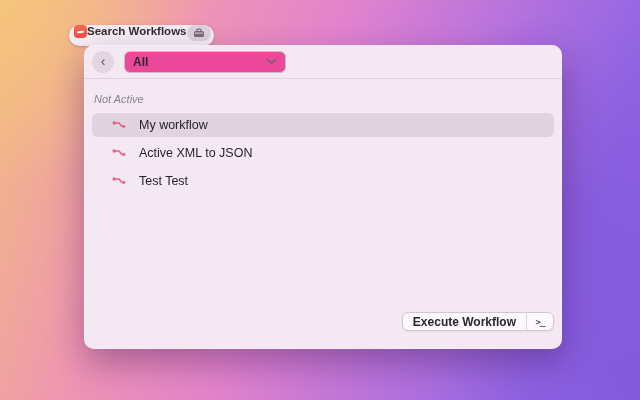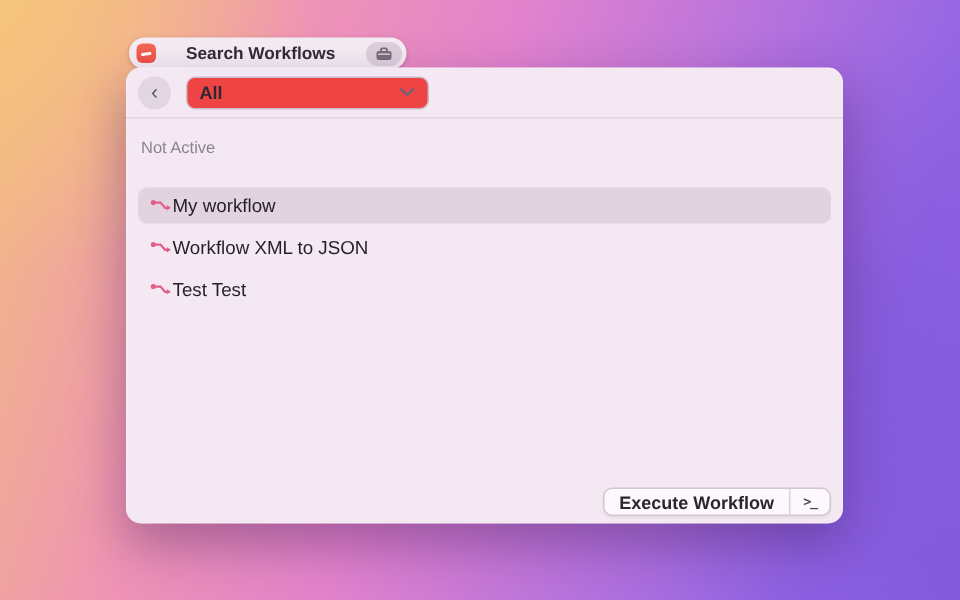--- a/index.html
+++ b/index.html
@@ -9,22 +9,22 @@
     position: relative;
     background:
       radial-gradient(220px 260px at 88% 48%, rgba(108,70,205,0.30), rgba(108,70,205,0) 70%),
       radial-gradient(260px 300px at 96% 92%, rgba(112,72,210,0.28), rgba(112,72,210,0) 70%),
       radial-gradient(300px 260px at 0% 0%, rgba(246,197,124,0.9), rgba(246,197,124,0) 70%),
       linear-gradient(108deg, #f2bd7e 0%, #ef94b4 26%, #e383cd 45%, #b873dd 66%, #9165e4 86%, #8a5fe0 100%);
   }
 
   
   .launcher-pill {
-    position: absolute; left: 86px; top: 25px; height: 21px;
-    display: flex; align-items: center; gap: 20px;
+    position: absolute; left: 69px; top: 25px; height: 21px;
+    display: flex; align-items: flex-start; gap: 0;
     background: #f6edf4; border-radius: 11px;
     padding: 0 3px 0 5px;
     box-shadow: 0 1px 3px rgba(70,30,80,0.25);
   }
   .app-icon {
     width: 13px; height: 13px; border-radius: 4px;
     background: linear-gradient(180deg, #f66a55, #ee4f45);
     display: flex; align-items: center; justify-content: center;
     flex: 0 0 auto;
   }
@@ -58,42 +58,42 @@
     flex: 0 0 auto;
   }
   .search-input {
     flex: 1; background: transparent; border: none; outline: none;
     font-family: "Liberation Sans", "DejaVu Sans", sans-serif;
     font-size: 13px; color: #3a323e;
   }
   .search-input::placeholder { color: #a096a4; }
   .filter-dropdown {
     width: 162px; height: 22px; flex: 0 0 auto;
-    background: #ef4444; border: 1px solid #c9bcc8; border-radius: 6px;
+    background: #ec4899; border: 1px solid #c9bcc8; border-radius: 6px;
     display: flex; align-items: center; justify-content: space-between;
     padding: 0 8px; cursor: pointer;
   }
   .filter-value { font-size: 12px; font-weight: 600; color: #2f2833; }
 
   
   .window-body { padding: 8px; }
-  .section-title { font-size: 11px; color: #8d8191; margin: 6px 0 20px 2px; }
+  .section-title { font-size: 11px; color: #8d8191; margin: 6px 0 8px 2px; font-style: italic; }
   .workflow-list { display: flex; flex-direction: column; gap: 4px; }
   .workflow-row {
     height: 24px; border-radius: 6px;
-    display: flex; align-items: center; gap: 0;
-    padding: 0 8px; cursor: pointer;
+    display: flex; align-items: center; gap: 12px;
+    padding: 0 20px; cursor: pointer;
   }
   .workflow-row.selected { background: rgba(90,58,88,0.12); }
   .workflow-row .label { font-size: 12.5px; color: #241f28; }
   .workflow-icon { flex: 0 0 auto; display: flex; align-items: center; }
 
   
   .execute-group {
-    position: absolute; right: 8px; bottom: 5px; height: 19px;
+    position: absolute; right: 8px; bottom: 18px; height: 19px;
     display: flex; align-items: stretch;
     background: #fdf8fc; border: 1px solid #d3c6d2; border-radius: 6px;
     overflow: hidden; cursor: pointer;
     box-shadow: 0 1px 2px rgba(70,40,80,0.08);
   }
   .execute-label {
     display: flex; align-items: center; padding: 0 10px;
     font-size: 12px; font-weight: 600; color: #2c2530; white-space: nowrap;
   }
   .execute-divider { width: 1px; background: #ddd0db; }
@@ -149,21 +149,21 @@
       </div>
 
       <div class="workflow-row">
         <span class="workflow-icon">
           <svg width="15" height="10" viewBox="0 0 15 10">
             <circle cx="2.2" cy="3" r="1.7" fill="#e25f87"></circle>
             <path d="M3.8 3 H7 L10 6.5 H12.6" fill="none" stroke="#e25f87" stroke-width="1.5" stroke-linecap="round"></path>
             <path d="M11.2 4.6 L13.8 6.5 L11.2 8.4 Z" fill="#e25f87"></path>
           </svg>
         </span>
-        <span class="label">Workflow XML to JSON</span>
+        <span class="label">Active XML to JSON</span>
       </div>
 
       <div class="workflow-row">
         <span class="workflow-icon">
           <svg width="15" height="10" viewBox="0 0 15 10">
             <circle cx="2.2" cy="3" r="1.7" fill="#e25f87"></circle>
             <path d="M3.8 3 H7 L10 6.5 H12.6" fill="none" stroke="#e25f87" stroke-width="1.5" stroke-linecap="round"></path>
             <path d="M11.2 4.6 L13.8 6.5 L11.2 8.4 Z" fill="#e25f87"></path>
           </svg>
         </span>

